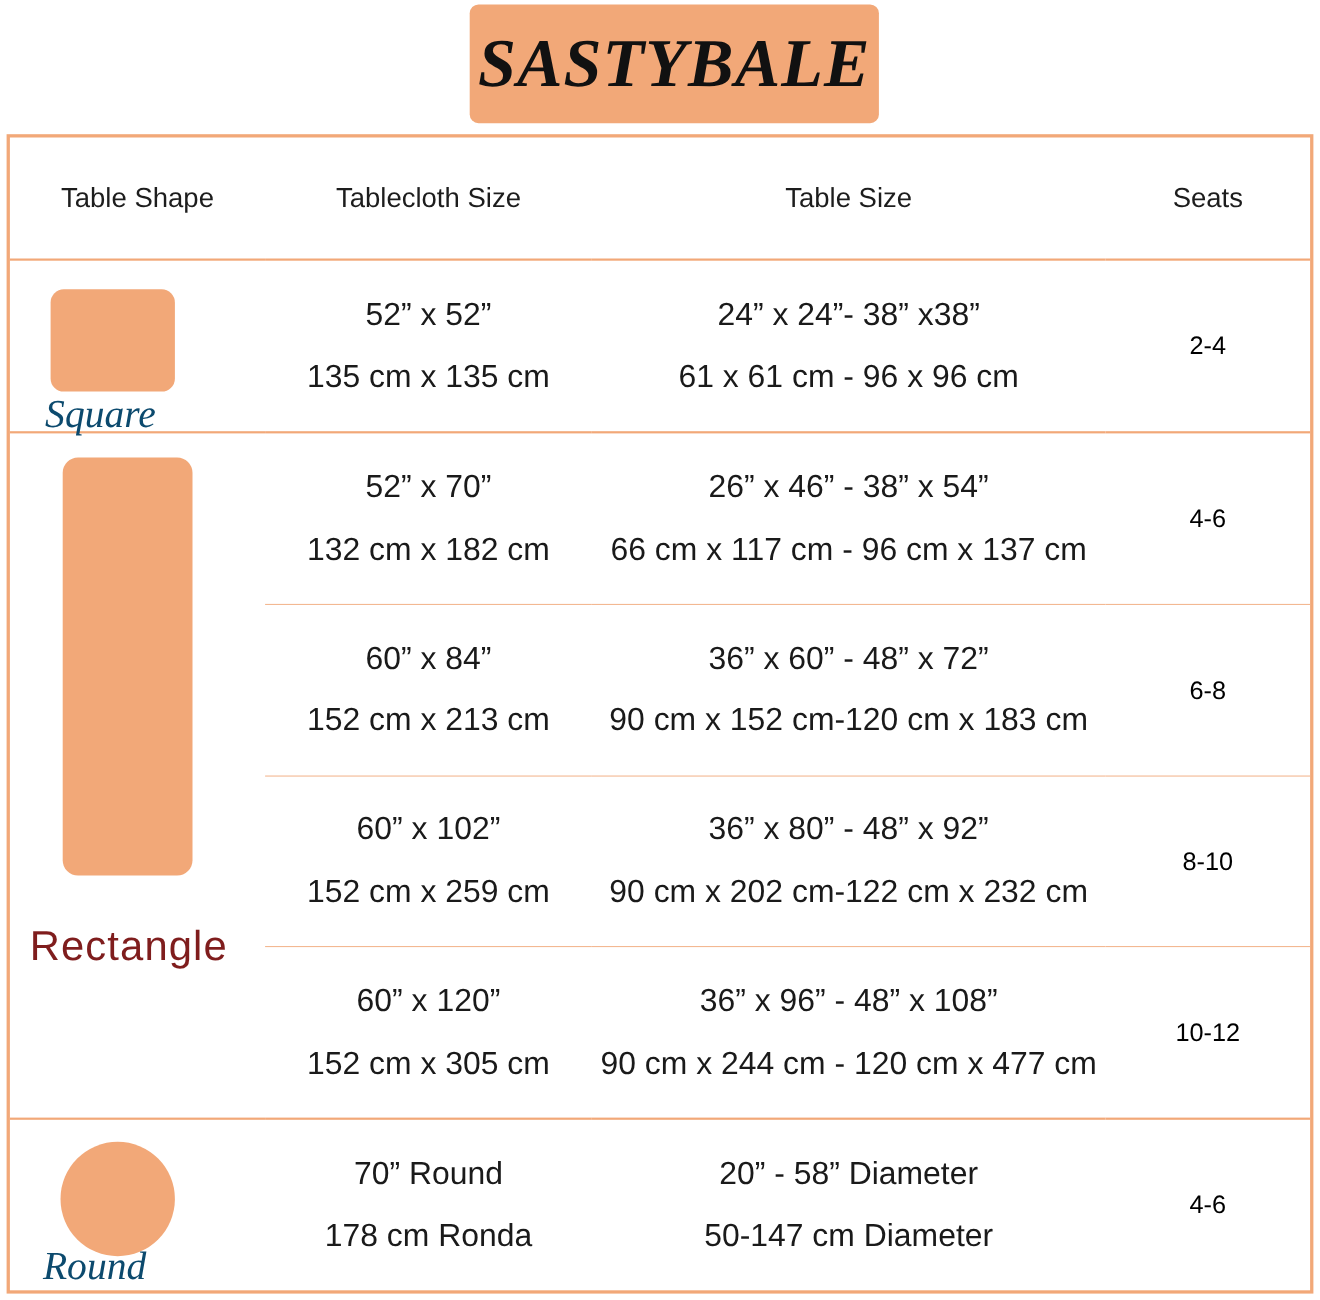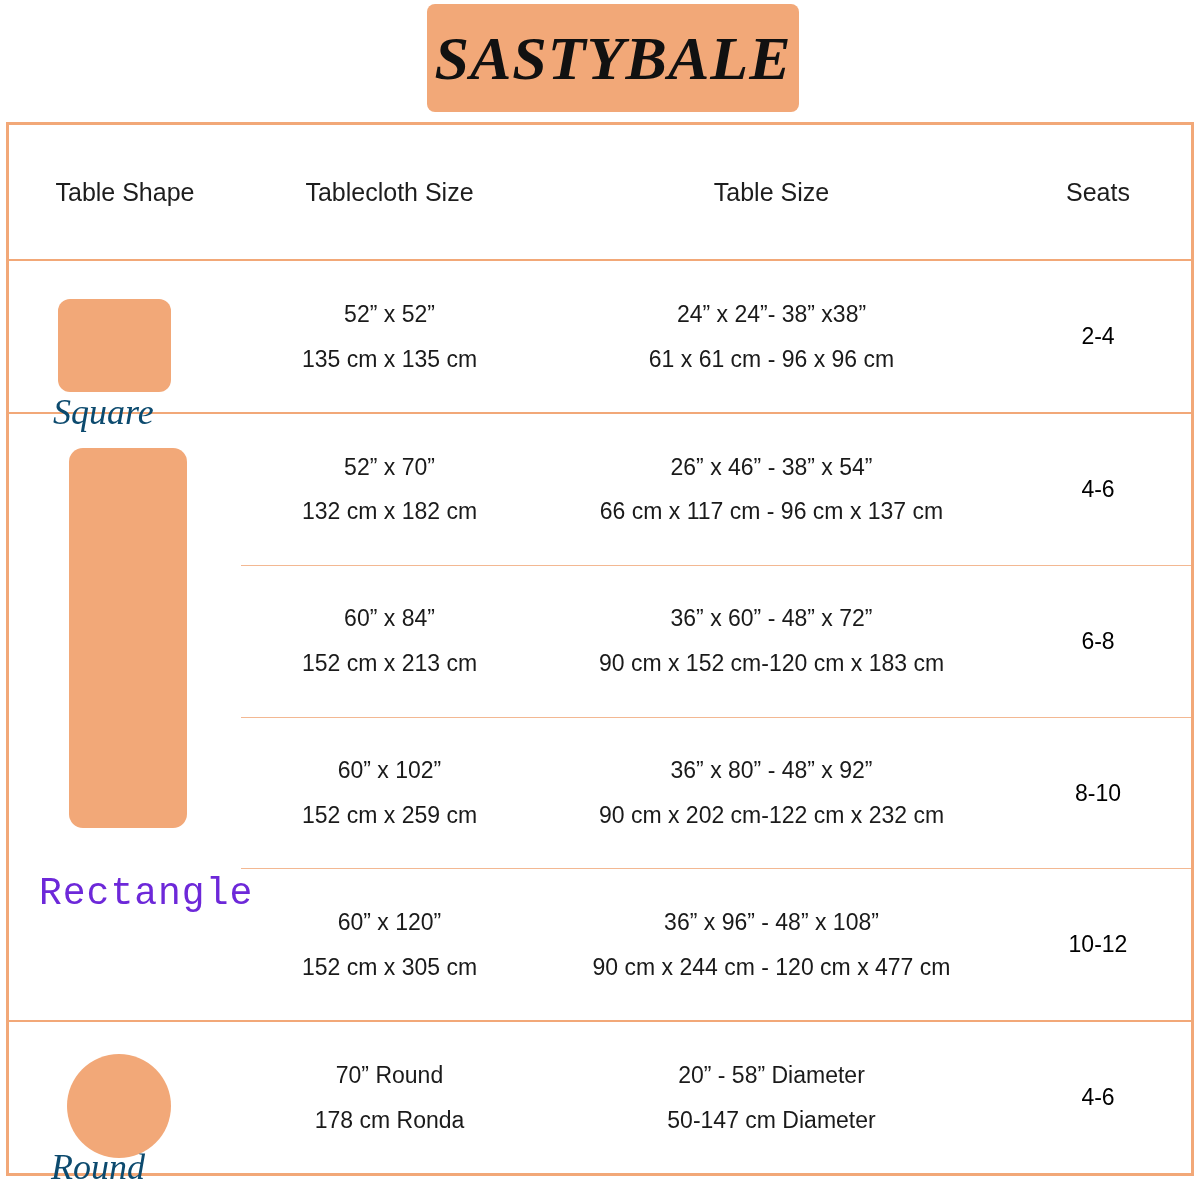--- a/index.html
+++ b/index.html
@@ -56,21 +56,21 @@
     background: #ffffff;
   }
 
   .sizing-table {
     width: 100%;
     height: 100%;
     border-collapse: collapse;
     table-layout: fixed;
   }
   .sizing-table td, .sizing-table th {
-    padding: 12px;
+    padding: 0;
     vertical-align: middle;
     text-align: center;
   }
 
   
   col.c-shape { width: 232px; }
   col.c-cloth { width: 297px; }
   col.c-table { width: 467px; }
   col.c-seats { width: 186px; }
 
@@ -78,21 +78,21 @@
   .head-row th {
     height: 110px;
     font-size: 25px;
     font-weight: normal;
     color: #1d1d1d;
     border-bottom: 2px solid #f2a878;
   }
 
   
   .cell-lines {
-    font-size: 23px;
+    font-size: 29px;
     line-height: 1.95;
     color: #1a1a1a;
     white-space: nowrap;
   }
   .cell-seats {
     font-size: 23px;
     color: #000000;
   }
 
   
@@ -137,24 +137,24 @@
     top: 22px;
     width: 118px;
     height: 380px;
     background: #f2a878;
     border-radius: 14px;
   }
   .rect-label {
     position: absolute;
     left: 18px;
     top: 446px;
-    font-family: Liberation Mono, monospace;
+    font-family: Liberation Sans, sans-serif;
     font-size: 38px;
     letter-spacing: 1px;
-    color: #6d28d9;
+    color: #7f1d1d;
     white-space: nowrap;
   }
 
   .round-swatch {
     position: absolute;
     left: 46px;
     top: 20px;
     width: 104px;
     height: 104px;
     background: #f2a878;

